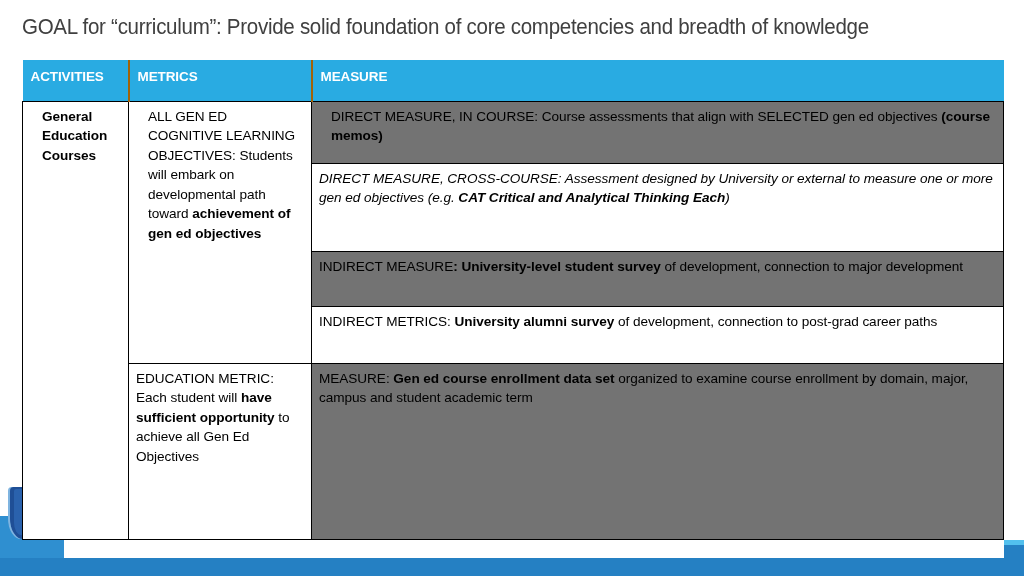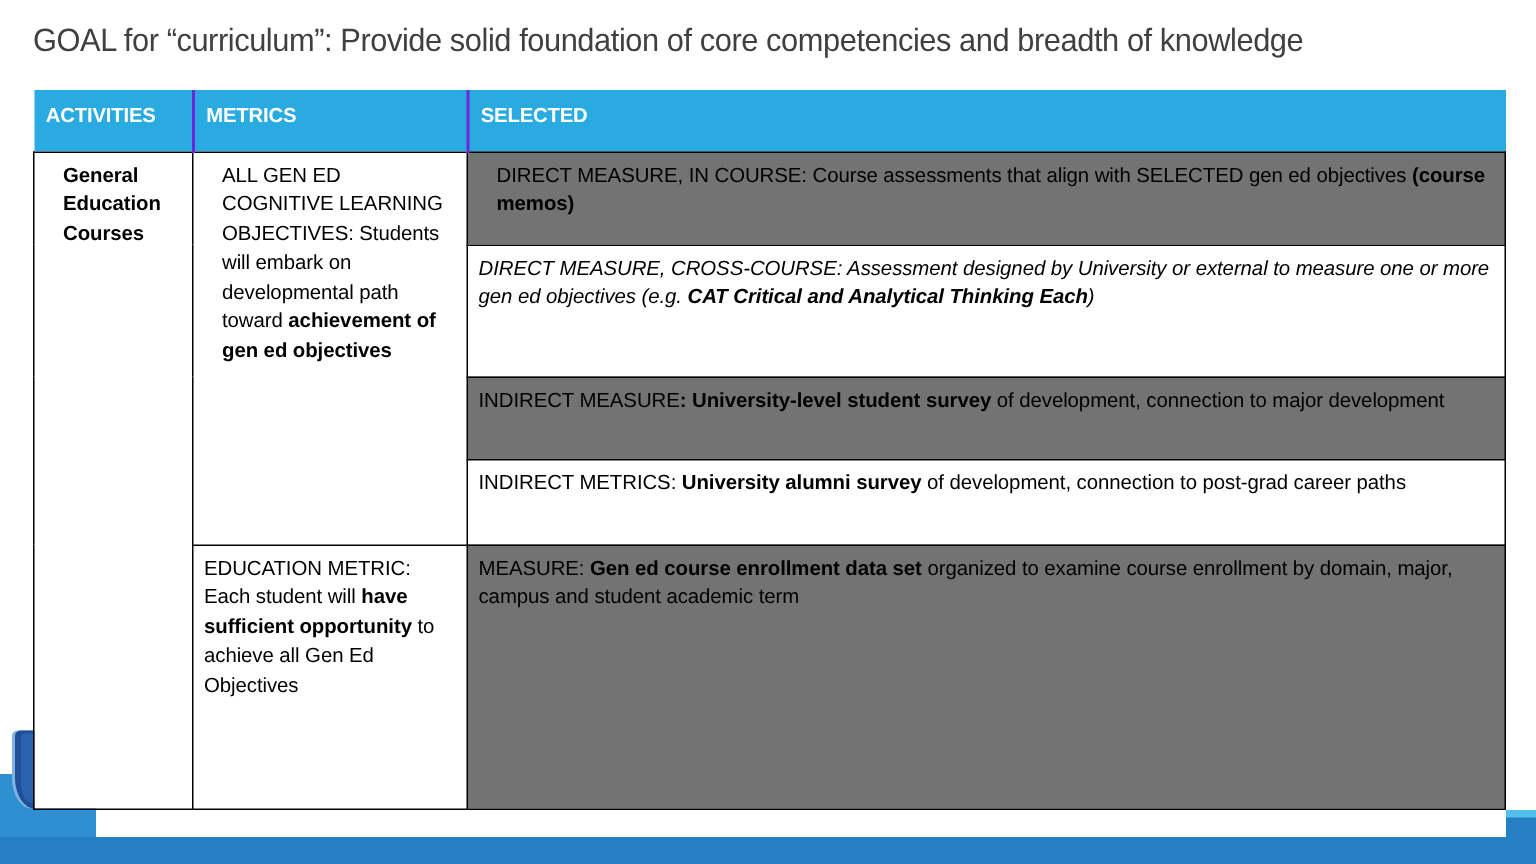--- a/index.html
+++ b/index.html
@@ -110,21 +110,21 @@
   thead th {
     background: #29abe2;
     color: #ffffff;
     font-size: 13.5px;
     font-weight: 700;
     text-align: left;
     vertical-align: top;
     padding: 9px 0 0 8px;
     height: 41px;
     box-sizing: border-box;
-    border-right: 2px solid #6d28d9;
+    border-right: 2px solid #a16207;
     letter-spacing: -0.1px;
   }
   thead th:last-child { border-right: none; }
 
   tbody td {
     border: 1px solid #000000;
     vertical-align: top;
     font-size: 13.6px;
     line-height: 19.6px;
     color: #000000;
@@ -169,21 +169,21 @@
     <table class="matrix">
       <colgroup>
         <col class="c-act">
         <col class="c-met">
         <col class="c-mea">
       </colgroup>
       <thead>
         <tr>
           <th>ACTIVITIES</th>
           <th>METRICS</th>
-          <th>SELECTED</th>
+          <th>MEASURE</th>
         </tr>
       </thead>
       <tbody>
 
         <tr class="h-row-1">
           <td class="act" rowspan="5">General Education Courses</td>
           <td class="met" rowspan="4">
             <span>ALL GEN ED COGNITIVE LEARNING OBJECTIVES: </span><span>Students will embark on developmental path toward </span><span class="bd">achievement of gen ed objectives</span>
           </td>
           <td class="mea fill-blue">

